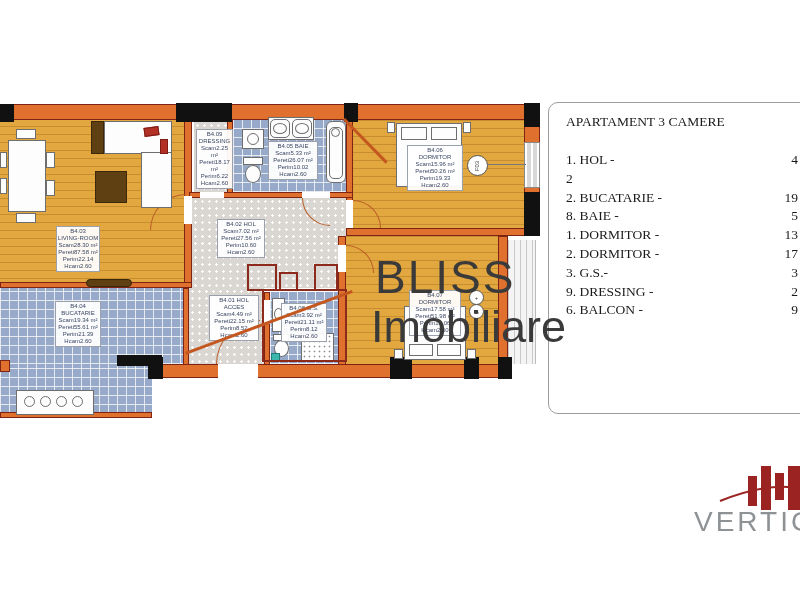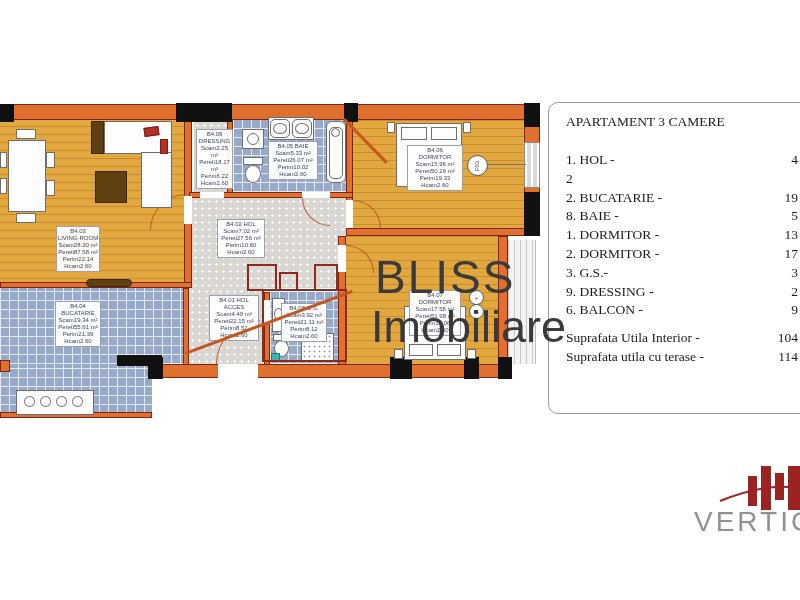--- a/index.html
+++ b/index.html
@@ -293,30 +293,20 @@
         </div>
         <div class="prow">
           <span class="plabel">9. DRESSING -</span>
           <span class="pvalue">2</span>
         </div>
         <div class="prow">
           <span class="plabel">6. BALCON -</span>
           <span class="pvalue">9</span>
         </div>
       </div>
-    <div id="panel-totals">
-        <div class="trow">
-          <span>Suprafata Utila Interior -</span>
-          <span>104</span>
-        </div>
-        <div class="trow">
-          <span>Suprafata utila cu terase -</span>
-          <span>114</span>
-        </div>
-      </div>
   </div>
 </div>
 
 <svg style="position:absolute;left:715px;top:455px;" width="90" height="60" viewBox="0 0 90 60">
   <rect x="33" y="21" width="9" height="30" fill="#9b2423"></rect>
   <rect x="46" y="11" width="10" height="44" fill="#9b2423"></rect>
   <rect x="60" y="18" width="9" height="27" fill="#9b2423"></rect>
   <rect x="73" y="11" width="12" height="44" fill="#9b2423"></rect>
   <path d="M 5 46 Q 55 26 88 34" stroke="#9b2423" stroke-width="2" fill="none"></path>
 </svg>

